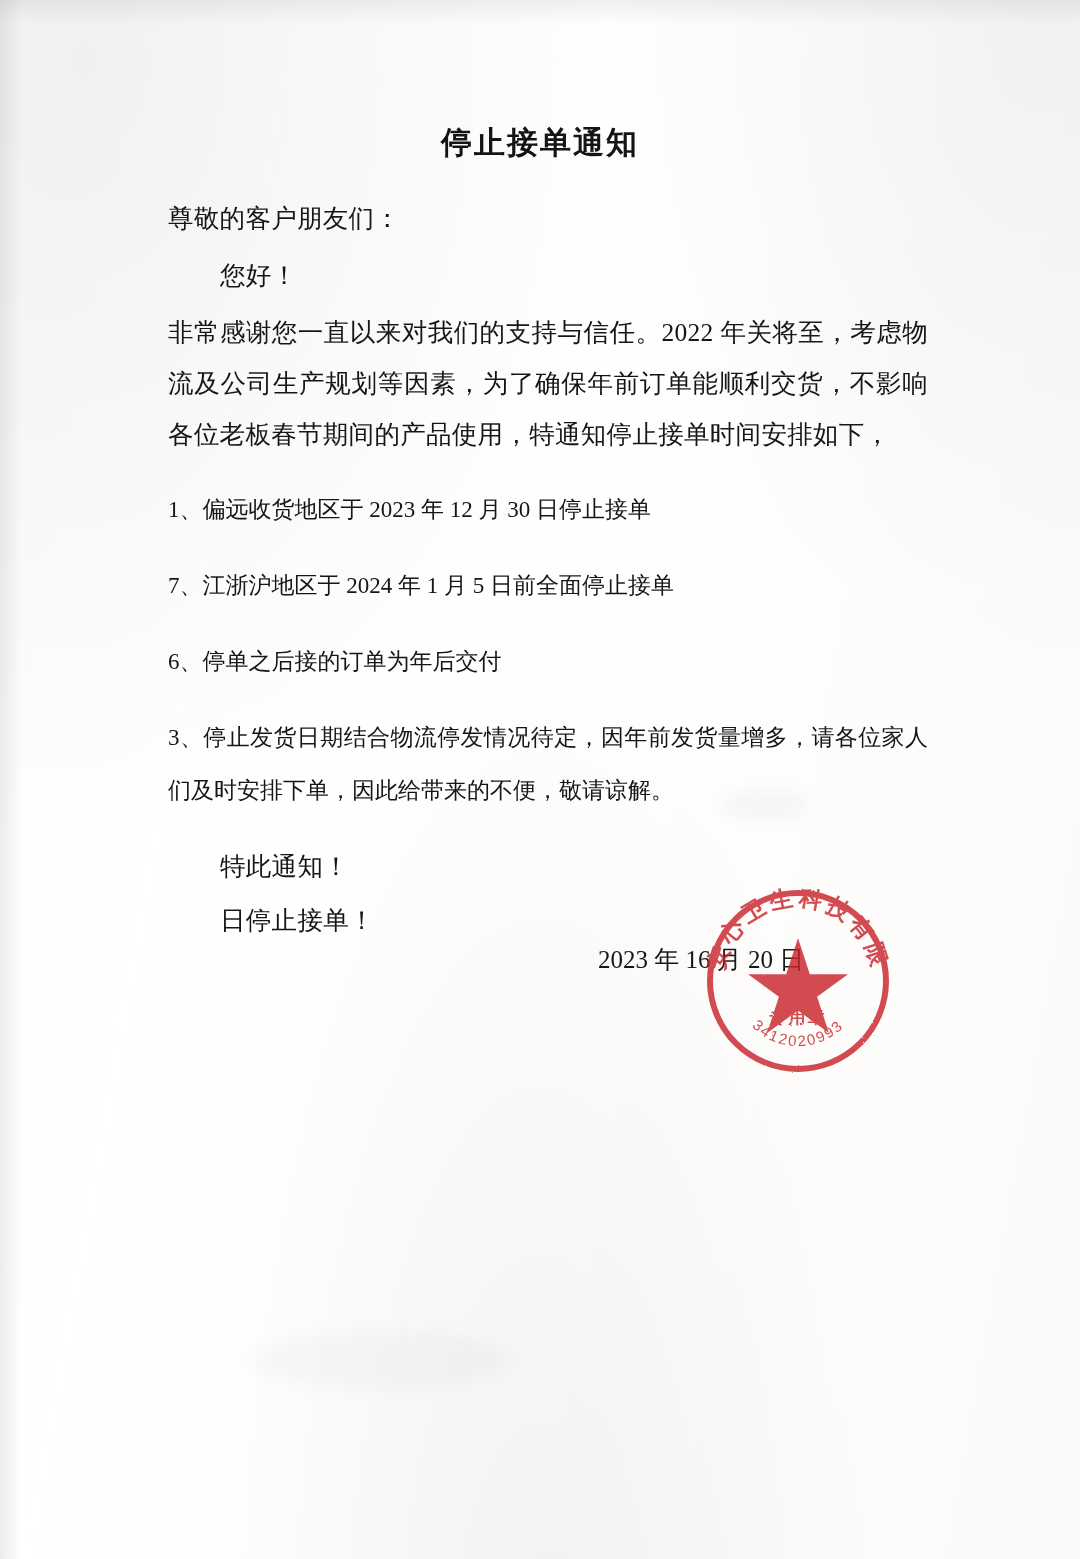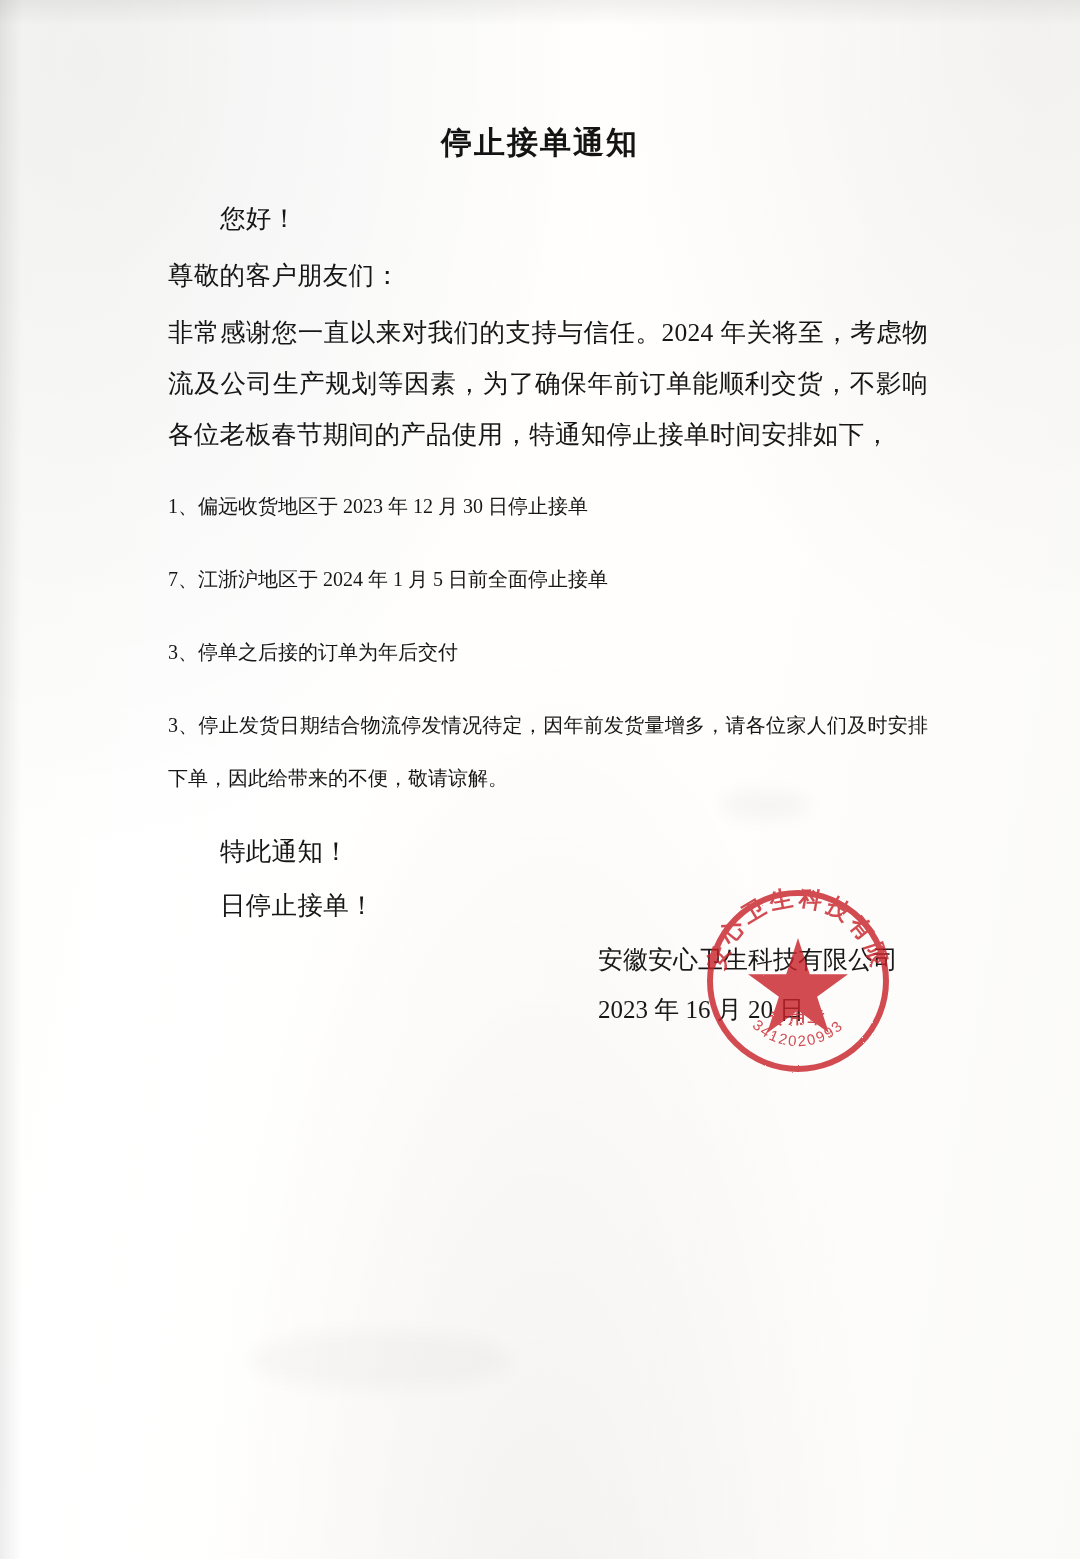--- a/index.html
+++ b/index.html
@@ -66,21 +66,21 @@
   .p-greeting { text-indent: 52px; margin-bottom: 6px; }
 
   .p-main {
     text-align: justify;
     text-justify: inter-ideograph;
     margin-bottom: 4px;
   }
 
   .list { margin: 0; padding: 0; }
   .list-item {
-    font-size: 20px;
+    font-size: 23px;
     line-height: 53px;
     color: #161616;
     text-align: justify;
     text-justify: inter-ideograph;
   }
 
   .closing { margin-top: 14px; }
   .closing .para { line-height: 54px; }
 
   
@@ -138,42 +138,41 @@
   <div class="edge-shadow-top"></div>
   <div class="smudge smudge-a"></div>
   <div class="smudge smudge-b"></div>
 
   <div class="doc">
 
     <div class="title">停止接单通知</div>
 
     <div class="body-block">
 
+      <p class="para p-salutation">尊敬的客户朋友们：</p>
+
       <p class="para p-greeting">您好！</p>
 
-      <p class="para p-salutation">尊敬的客户朋友们：</p>
-
-      <p class="para p-main">非常感谢您一直以来对我们的支持与信任。2024 年关将至，考虑物流及公司生产规划等因素，为了确保年前订单能顺利交货，不影响各位老板春节期间的产品使用，特通知停止接单时间安排如下，</p>
+      <p class="para p-main">非常感谢您一直以来对我们的支持与信任。2022 年关将至，考虑物流及公司生产规划等因素，为了确保年前订单能顺利交货，不影响各位老板春节期间的产品使用，特通知停止接单时间安排如下，</p>
 
       <div class="list">
         <p class="list-item">1、偏远收货地区于 2023 年 12 月 30 日停止接单</p>
         <p class="list-item">7、江浙沪地区于 2024 年 1 月 5 日前全面停止接单</p>
-        <p class="list-item">3、停单之后接的订单为年后交付</p>
+        <p class="list-item">6、停单之后接的订单为年后交付</p>
         <p class="list-item">3、停止发货日期结合物流停发情况待定，因年前发货量增多，请各位家人们及时安排下单，因此给带来的不便，敬请谅解。</p>
       </div>
 
       <div class="closing">
         <p class="para p-indent">特此通知！</p>
         <p class="para p-indent">日停止接单！</p>
       </div>
 
     </div>
 
     <div class="signature">
-      <div class="sig-line">安徽安心卫生科技有限公司</div>
       <div class="sig-line">2023 年 16 月 20 日</div>
     </div>
 
     <div class="seal">
       <svg width="202" height="202" viewBox="0 0 202 202" xmlns="http://www.w3.org/2000/svg">
         <defs>
           <path id="arcTop" d="M 26,101 A 75,75 0 0 1 176,101"></path>
           <path id="arcBottom" d="M 36,101 A 65,65 0 0 0 166,101"></path>
           <filter id="rough">
             <feTurbulence type="fractalNoise" baseFrequency="0.9" numOctaves="3" result="n"></feTurbulence>

